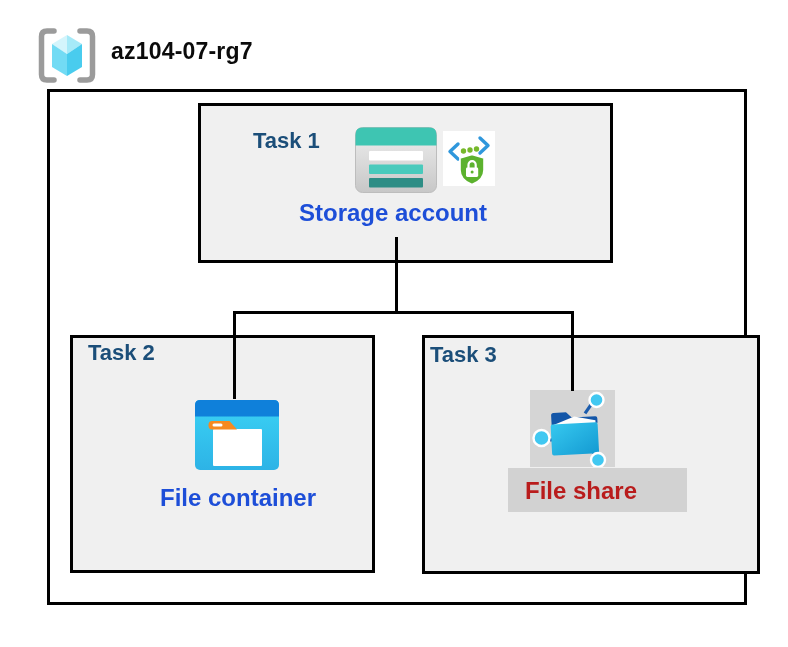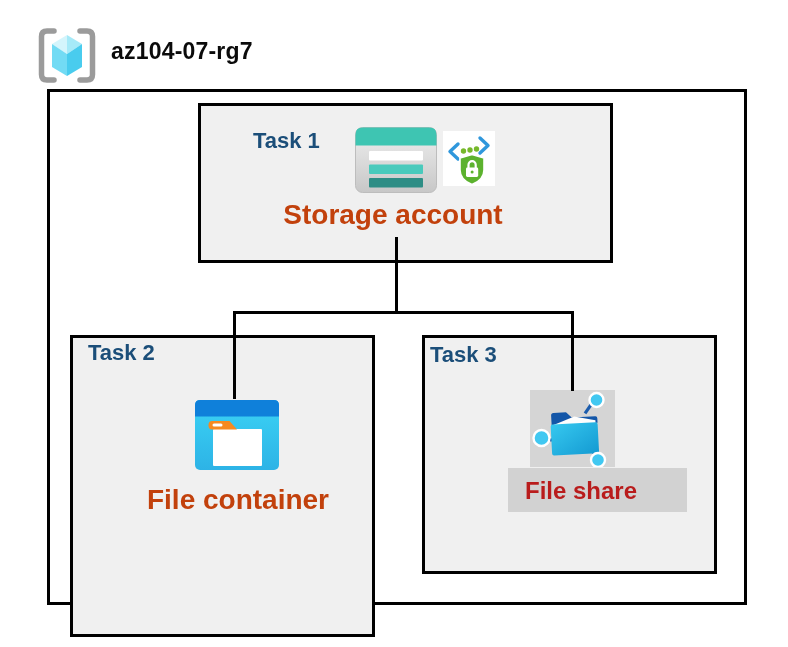--- a/index.html
+++ b/index.html
@@ -20,33 +20,33 @@
   
   .outer-box{
     position:absolute;left:47px;top:89px;width:700px;height:516px;
     border:3px solid #000;background:#ffffff;box-sizing:border-box;
   }
   .task-box{
     position:absolute;border:3px solid #000;background:#f0f0f0;
     box-sizing:border-box;
   }
   .task-box.t1{left:198px;top:103px;width:415px;height:160px;}
-  .task-box.t2{left:70px;top:335px;width:305px;height:302px;}
-  .task-box.t3{left:422px;top:335px;width:295px;height:239px;}
+  .task-box.t2{left:70px;top:335px;width:305px;height:238px;}
+  .task-box.t3{left:422px;top:335px;width:338px;height:239px;}
   .task-label{
     position:absolute;
     font-size:22px;font-weight:700;color:#1b4e79;white-space:nowrap;
   }
   .t1 .task-label{left:31px;top:22px;margin-left:21px;}
   .t2 .task-label{left:15px;top:2px;}
   .t3 .task-label{left:5px;top:4px;}
   
   .res-label{
     position:absolute;
-    font-size:28px;font-weight:700;color:#c2410c;
+    font-size:24px;font-weight:700;color:#1d4ed8;
     text-align:center;white-space:nowrap;
   }
   .res-storage{left:248px;top:199px;width:290px;}
   .res-blob{left:93px;top:484px;width:290px;}
   .fileshare-label-bg{
     position:absolute;left:508px;top:468px;width:179px;height:44px;
     background:#d2d2d2;
   }
   .res-fileshare{
     position:absolute;left:525px;top:477px;

